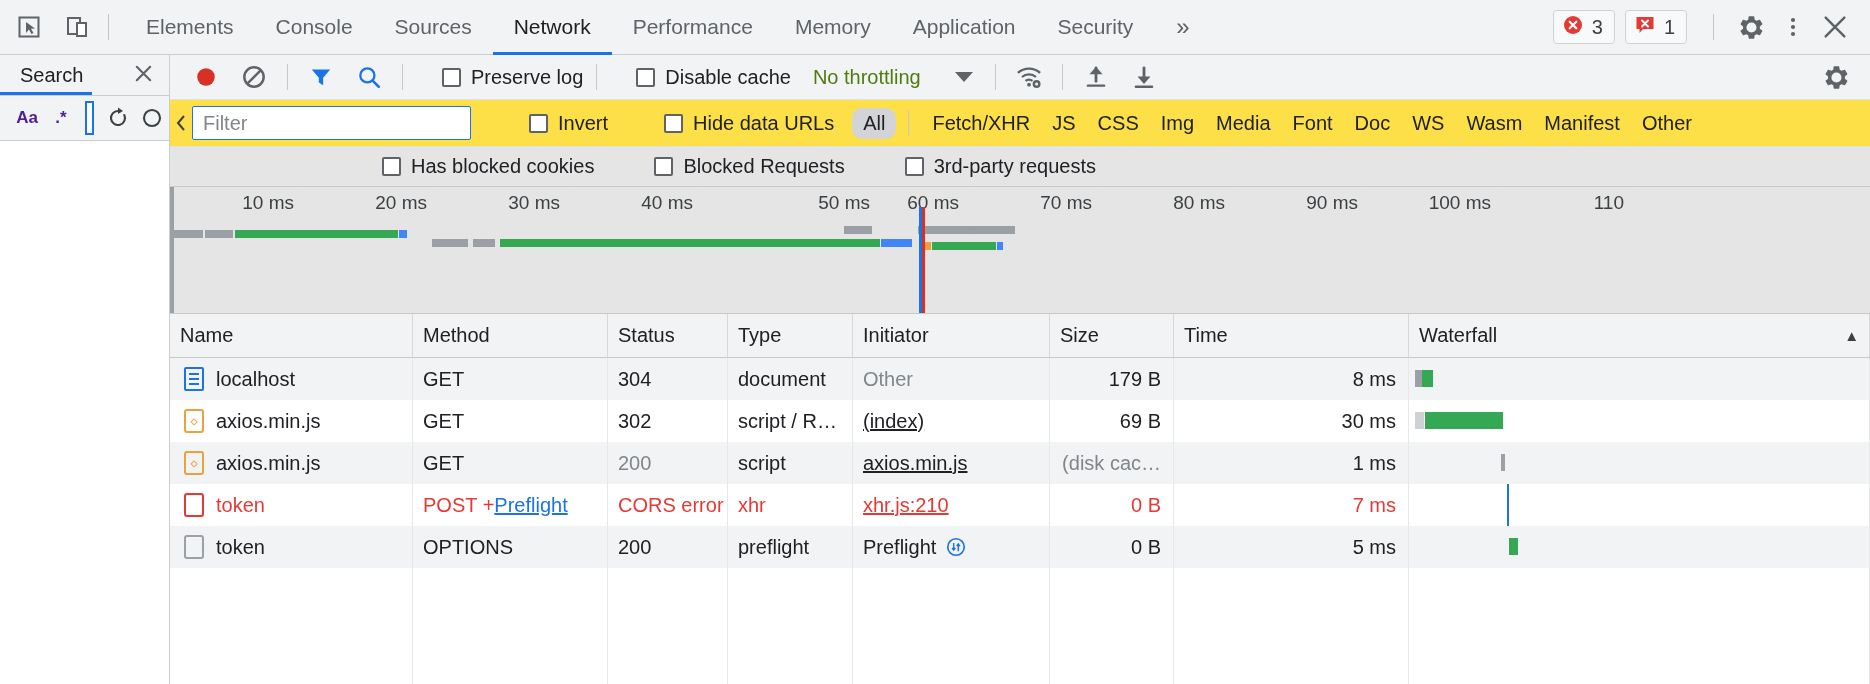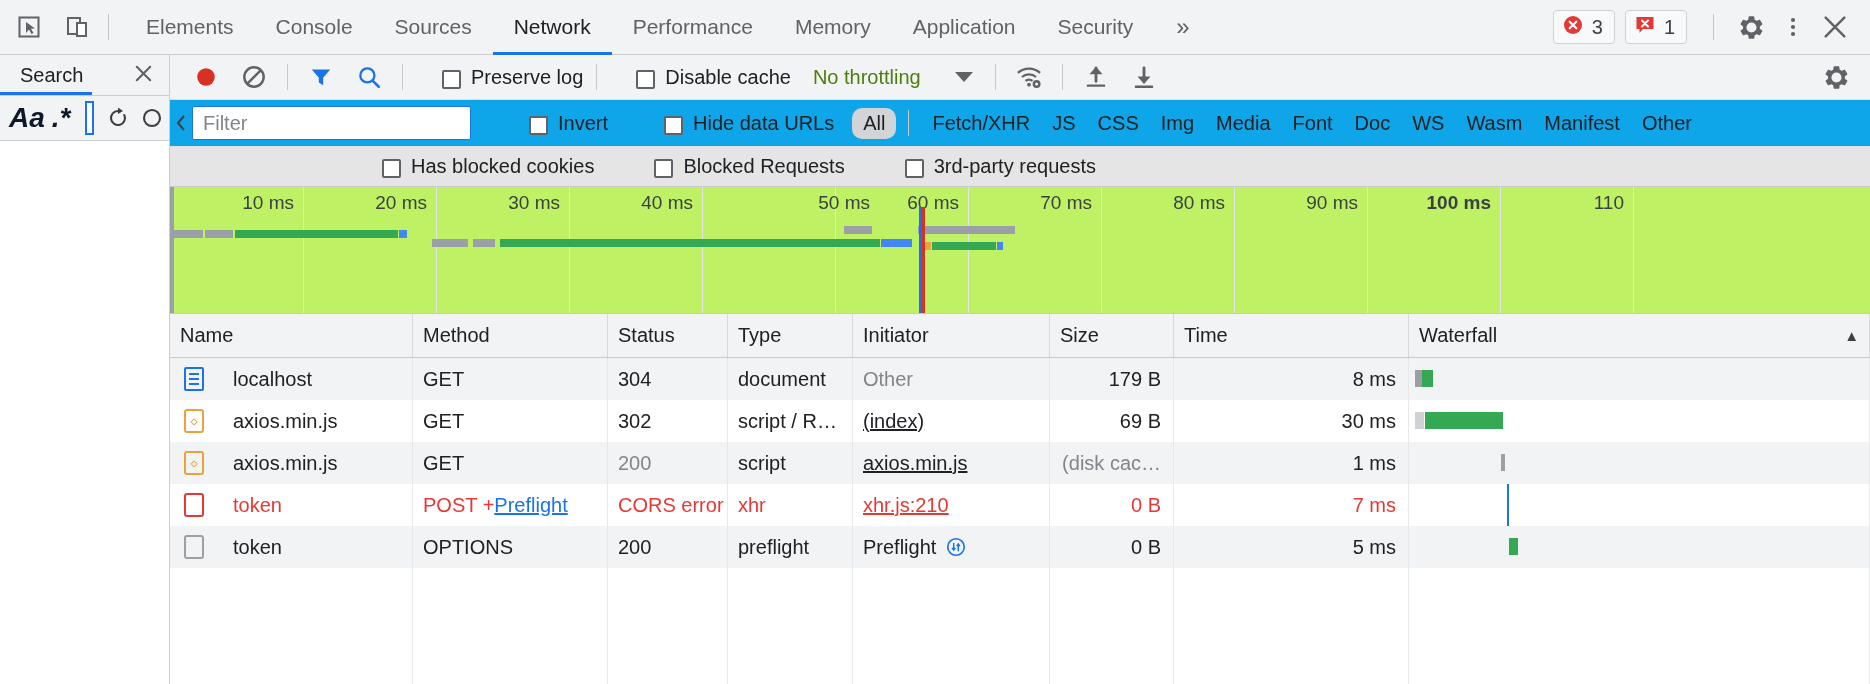--- a/index.html
+++ b/index.html
@@ -56,45 +56,45 @@
     border-bottom: 1px solid #cdcdcd;
   }
   .sb-tabrow::after {
     content: ""; position: absolute; left: 0; width: 92px; bottom: 0; height: 3px; background: #1a73e8;
   }
   .sb-title { font-size: 20px; color: #202124; }
   .sb-toolrow {
     height: 45px; display: flex; align-items: center; gap: 0;
     background: #f1f3f4; border-bottom: 1px solid #cdcdcd; padding-left: 10px;
   }
-  .sb-tool { height: 38px; min-width: 34px; display: flex; align-items: center; justify-content: center; cursor: pointer; font-size: 28px; color: #0f172a; font-weight: bold; font-style: italic; }
+  .sb-tool { height: 38px; min-width: 34px; display: flex; align-items: center; justify-content: center; cursor: pointer; font-size: 17px; color: #4c1d95; font-weight: bold; }
   .sb-input { width: 16px; height: 34px; border: 2px solid #1a73e8; background: #fff; margin: 0 7px; cursor: text; }
   .sb-rest { flex: 1; background: #fff; }
 
   
   .main { flex: 1; display: flex; flex-direction: column; min-width: 0; }
 
   
   .net-toolbar {
     height: 45px; background: #f1f3f4; border-bottom: 1px solid #e0e0e0;
     display: flex; align-items: center; padding-left: 12px; gap: 0;
   }
   .nt-btn { width: 48px; height: 44px; display: flex; align-items: center; justify-content: center; cursor: pointer; }
   .nt-sep { width: 1px; height: 26px; background: #c7c9cb; margin: 0 9px; }
-  .chk-wrap { display: flex; align-items: flex-end; gap: 10px; cursor: pointer; margin-right: 4px; padding-left: 30px; }
+  .chk-wrap { display: flex; align-items: center; gap: 10px; cursor: pointer; margin-right: 4px; padding-left: 30px; }
   .chkbox { width: 19px; height: 19px; border: 2px solid #5f6368; border-radius: 2px; background: #fff; flex: none; }
   .chk-label { font-size: 20px; color: #202124; white-space: nowrap; }
   .throttle { display: flex; align-items: center; gap: 34px; margin-left: 18px; cursor: pointer; }
   .throttle-txt { font-size: 20px; color: #4d7c0f; white-space: nowrap; }
   .caret { width: 0; height: 0; border-left: 9px solid transparent; border-right: 9px solid transparent; border-top: 10px solid #5f6368; }
   .nt-right { margin-left: auto; display: flex; align-items: center; padding-right: 10px; }
 
   
   .filter-row {
-    height: 47px; background: #0ea5e9; border-bottom: 1px solid #e0e0e0;
+    height: 47px; background: #fde047; border-bottom: 1px solid #e0e0e0;
     display: flex; align-items: center; padding-left: 0; gap: 0;
   }
   .filter-chev { width: 22px; display: flex; justify-content: center; align-items: center; cursor: pointer; }
   .filter-input {
     width: 279px; height: 34px; border: 1px solid #1a73e8; background: #fff;
     font-size: 20px; color: #5f6368; padding: 0 10px; outline: none;
     font-family: "Liberation Sans", sans-serif; border-radius: 2px;
   }
   .filter-input::placeholder { color: #80868b; }
   .fr-checks { display: flex; align-items: center; gap: 22px; margin-left: 28px; }
@@ -106,21 +106,21 @@
   }
   .chip.active { background: #d2d4d7; }
 
   
   .blocked-row {
     height: 40px; background: #e5e5e5; border-bottom: 1px solid #c9c9c9;
     display: flex; align-items: center; padding-left: 182px; gap: 26px;
   }
 
   
-  .overview { height: 127px; background: #bef264; position: relative; border-bottom: 1px solid #c8c8c8; }
+  .overview { height: 127px; background: #e5e5e5; position: relative; border-bottom: 1px solid #c8c8c8; }
   .ov-inner { position: absolute; left: 0; top: 0; right: 0; bottom: 0; }
   .ov-leftbar { position: absolute; left: 0; top: 0; bottom: 0; width: 4px; background: #9aa0a6; }
   .ov-grid { position: absolute; top: 0; bottom: 0; width: 1px; background: #e4e4e4; }
   .ov-tick { position: absolute; top: 5px; font-size: 19px; color: #3c4043; transform: translateX(-100%); padding-right: 9px; white-space: nowrap; }
   .ov-bar { position: absolute; height: 8px; }
   .ov-marker { position: absolute; top: 20px; bottom: 0; width: 3px; }
 
   
   .table-wrap { flex: 1; display: flex; flex-direction: column; background: #fff; overflow: hidden; }
   .thead { display: flex; height: 44px; background: #f1f3f4; border-bottom: 1px solid #c9c9c9; }
@@ -134,21 +134,21 @@
   .trow.odd { background: #f2f3f4; }
   .trow.even { background: #ffffff; }
   .td {
     font-size: 20px; color: #202124; display: flex; align-items: center;
     padding-left: 10px; border-right: 1px solid #e6e8ea; overflow: hidden;
     white-space: nowrap;
   }
   .td.num { justify-content: flex-end; padding-right: 12px; }
   .td.dim { color: #80868b; }
   .td.err { color: #e53935; }
-  .name-cell { display: flex; align-items: center; gap: 29px; padding-left: 14px; }
+  .name-cell { display: flex; align-items: center; gap: 12px; padding-left: 14px; }
   .link { color: #1a73e8; text-decoration: underline; cursor: pointer; }
   .link.err { color: #e53935; text-decoration: underline; }
   .link.dark { color: #202124; text-decoration: underline; cursor: pointer; }
   .tfill { flex: 1; background: #fff; display: flex; }
   .tfill .td { border-right: 1px solid #e6e8ea; }
 
   
   .wf { position: relative; flex: 1; overflow: hidden; }
   .wf-bar { position: absolute; height: 17px; top: 12px; }
   .wf-line { position: absolute; top: 0; bottom: 0; width: 2px; background: #1a73e8; }
@@ -423,21 +423,21 @@
             <div class="ov-tick" style="left: 665px; margin-left: 44px;">50 ms</div>
             <div class="ov-grid" style="left: 798px;"></div>
             <div class="ov-tick" style="left: 798px;">60 ms</div>
             <div class="ov-grid" style="left: 931px;"></div>
             <div class="ov-tick" style="left: 931px;">70 ms</div>
             <div class="ov-grid" style="left: 1064px;"></div>
             <div class="ov-tick" style="left: 1064px;">80 ms</div>
             <div class="ov-grid" style="left: 1197px;"></div>
             <div class="ov-tick" style="left: 1197px;">90 ms</div>
             <div class="ov-grid" style="left: 1330px;"></div>
-            <div class="ov-tick" style="left: 1330px; font-weight: bold;">100 ms</div>
+            <div class="ov-tick" style="left: 1330px;">100 ms</div>
             <div class="ov-grid" style="left: 1463px;"></div>
             <div class="ov-tick" style="left: 1463px;">110</div>
             <div class="ov-bar" style="left: 0px; width: 33px; top: 43px; background: rgb(154, 160, 166);"></div>
             <div class="ov-bar" style="left: 35px; width: 28px; top: 43px; background: rgb(154, 160, 166);"></div>
             <div class="ov-bar" style="left: 65px; width: 163px; top: 43px; background: rgb(52, 168, 83);"></div>
             <div class="ov-bar" style="left: 229px; width: 8px; top: 43px; background: rgb(66, 133, 244);"></div>
             <div class="ov-bar" style="left: 262px; width: 36px; top: 52px; background: rgb(154, 160, 166);"></div>
             <div class="ov-bar" style="left: 303px; width: 22px; top: 52px; background: rgb(154, 160, 166);"></div>
             <div class="ov-bar" style="left: 330px; width: 380px; top: 52px; background: rgb(52, 168, 83);"></div>
             <div class="ov-bar" style="left: 711px; width: 31px; top: 52px; background: rgb(66, 133, 244);"></div>

